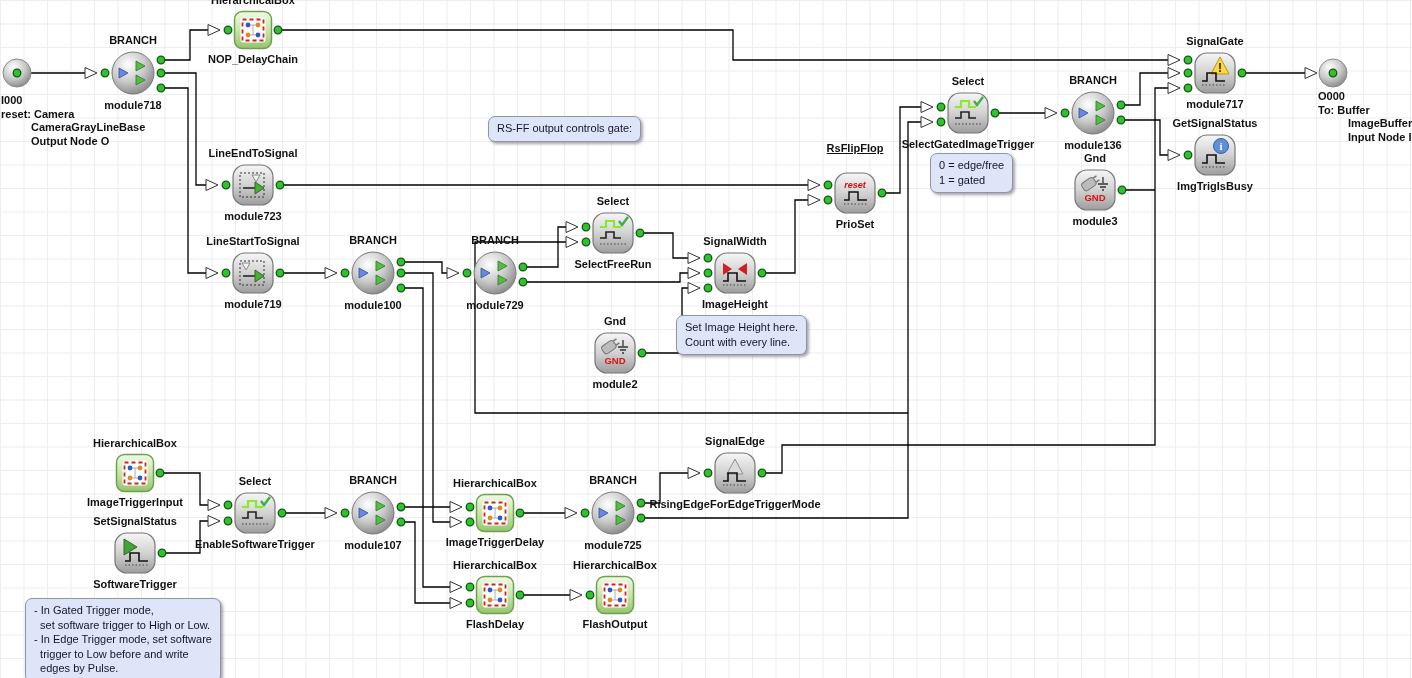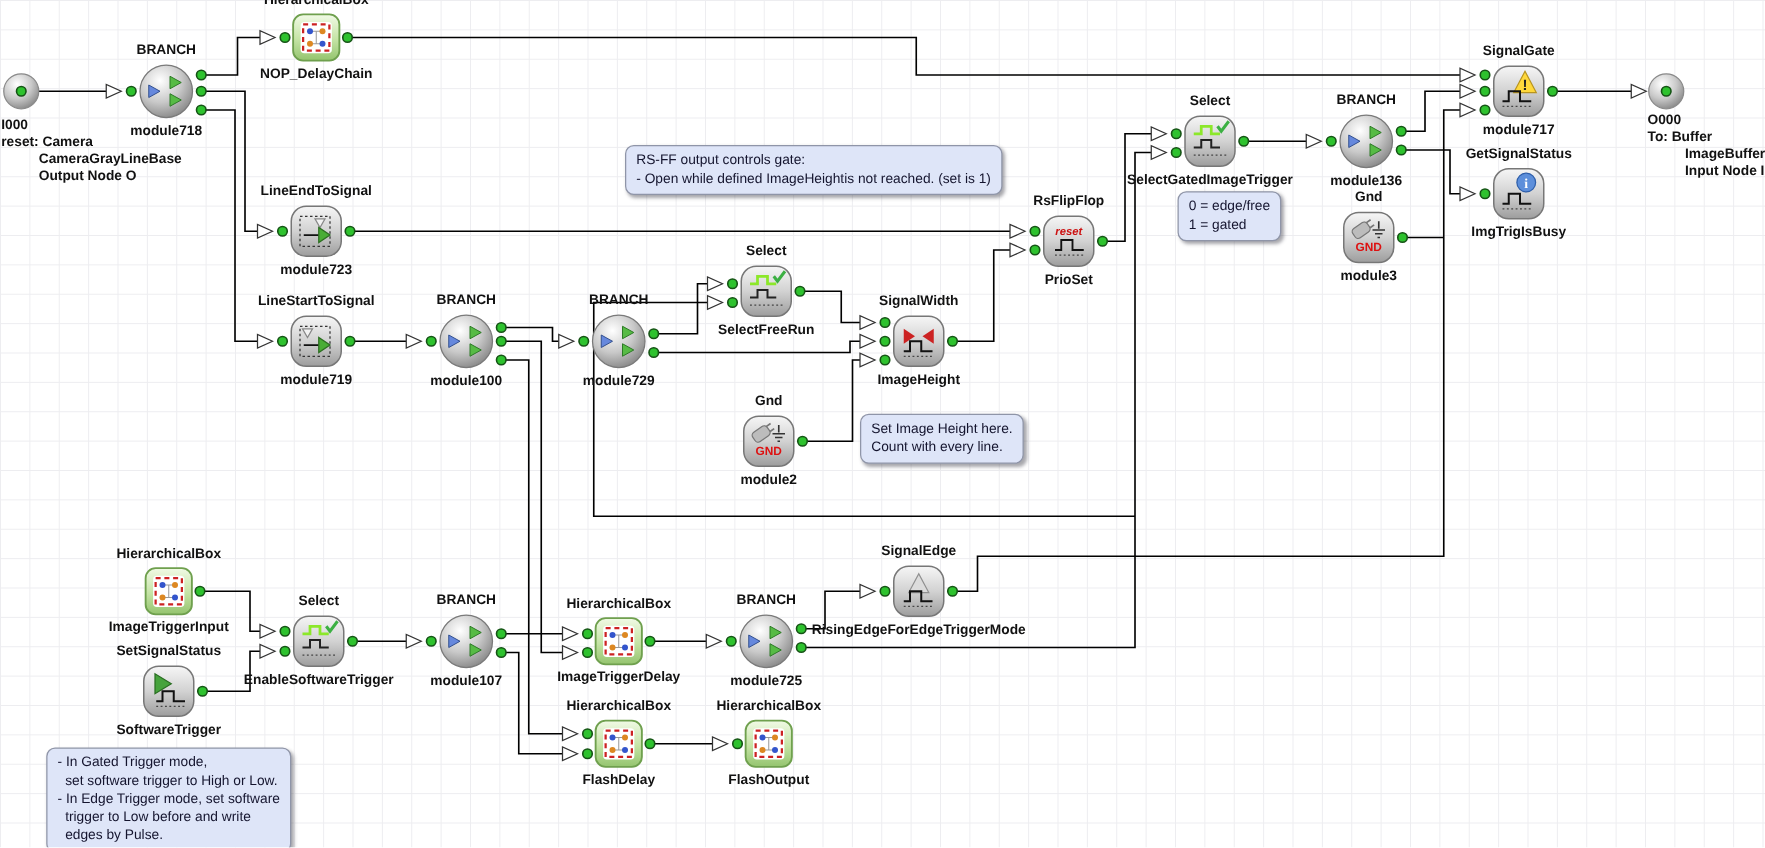--- a/index.html
+++ b/index.html
@@ -24,21 +24,20 @@
     position:absolute;z-index:5;font-size:11px;font-weight:bold;color:#111;
     line-height:13.5px;white-space:nowrap;
   }
   .io-label-block .indent{padding-left:30px;display:block;}
   .io-label-block .line{display:block;}
   .note{
     position:absolute;z-index:6;background:#dee5f8;border:1px solid #8f95a8;
     border-radius:7px;padding:4px 8px 5px 8px;font-size:11px;color:#14142e;
     line-height:14.5px;box-shadow:2px 2px 3px rgba(60,60,70,.45);
     white-space:nowrap;
-    margin-left:12px;
   }
   .note .line{display:block;}
 </style>
 </head>
 <body>
 
 <div id="canvas">
 
   <svg width="0" height="0" style="position:absolute">
     <defs>
@@ -216,21 +215,21 @@
           <text x="22" y="33" font-size="9.5" font-weight="bold" fill="#dd1111" text-anchor="middle" font-family="Liberation Sans,sans-serif">GND</text>
         </svg></div>
       <div class="node-label" style="left: 495px; top: 315px;">Gnd</div>
       <div class="node-label" style="left: 495px; top: 378px;">module2</div>
       <div class="node-icon" style="left: 833px; top: 171px;"><svg width="44" height="44" viewBox="0 0 44 44">
           <rect x="2" y="2" width="40" height="40" rx="12" fill="url(#gOp)" stroke="#777" stroke-width="1.2"></rect>
           <text x="22" y="17" font-size="9" font-weight="bold" font-style="italic" fill="#cc1111" text-anchor="middle" font-family="Liberation Sans,sans-serif">reset</text>
           <path d="M11 29 h5 v-8 h9 v8 h9" fill="none" stroke="#111" stroke-width="1.5"></path>
           <path d="M11 33 h23" fill="none" stroke="#444" stroke-width="1" stroke-dasharray="1.5,2"></path>
         </svg></div>
-      <div class="node-label" style="left: 735px; top: 155px;">RsFlipFlop</div>
+      <div class="node-label" style="left: 735px; top: 142px; text-decoration: underline;">RsFlipFlop</div>
       <div class="node-label" style="left: 735px; top: 218px;">PrioSet</div>
       <div class="node-icon" style="left: 946px; top: 91px;"><svg width="44" height="44" viewBox="0 0 44 44">
           <rect x="2" y="2" width="40" height="40" rx="12" fill="url(#gOp)" stroke="#777" stroke-width="1.2"></rect>
           <path d="M9 16 h6 v-6 h8 v6 h7" fill="none" stroke="#8ce82a" stroke-width="2.2"></path>
           <path d="M9 27 h6 v-6 h8 v6 h7" fill="none" stroke="#222" stroke-width="1.6"></path>
           <path d="M28 10 l3 4 6-8" fill="none" stroke="#3cb043" stroke-width="2.4"></path>
           <path d="M9 33 h26" fill="none" stroke="#444" stroke-width="1" stroke-dasharray="1.5,2"></path>
         </svg></div>
       <div class="node-label" style="left: 848px; top: 75px;">Select</div>
       <div class="node-label" style="left: 848px; top: 138px;">SelectGatedImageTrigger</div>
@@ -366,27 +365,26 @@
           <circle cx="25" cy="15" r="2.4" fill="#dd8822"></circle>
           <circle cx="15" cy="25" r="2.4" fill="#dd8822"></circle>
           <circle cx="25" cy="25" r="2.4" fill="#3355cc"></circle>
         </svg></div>
       <div class="node-label" style="left: 495px; top: 559px;">HierarchicalBox</div>
       <div class="node-label" style="left: 495px; top: 618px;">FlashOutput</div>
     </div>
   <div id="notes-layer">
       <div class="note" style="left: 488px; top: 116px;">
         <span class="line" style="white-space: pre;">RS-FF output controls gate:</span>
-        <span class="line" style="white-space: pre;">- Open while defined ImageHeightis not reached. (set is 1)</span>
       </div>
       <div class="note" style="left: 930px; top: 153px;">
         <span class="line" style="white-space: pre;">0 = edge/free</span>
         <span class="line" style="white-space: pre;">1 = gated</span>
       </div>
-      <div class="note" style="left: 676px; top: 331px;">
+      <div class="note" style="left: 676px; top: 315px;">
         <span class="line" style="white-space: pre;">Set Image Height here.</span>
         <span class="line" style="white-space: pre;">Count with every line.</span>
       </div>
       <div class="note" style="left: 25px; top: 598px;">
         <span class="line" style="white-space: pre;">- In Gated Trigger mode,</span>
         <span class="line" style="white-space: pre;">  set software trigger to High or Low.</span>
         <span class="line" style="white-space: pre;">- In Edge Trigger mode, set software</span>
         <span class="line" style="white-space: pre;">  trigger to Low before and write</span>
         <span class="line" style="white-space: pre;">  edges by Pulse.</span>
       </div>

